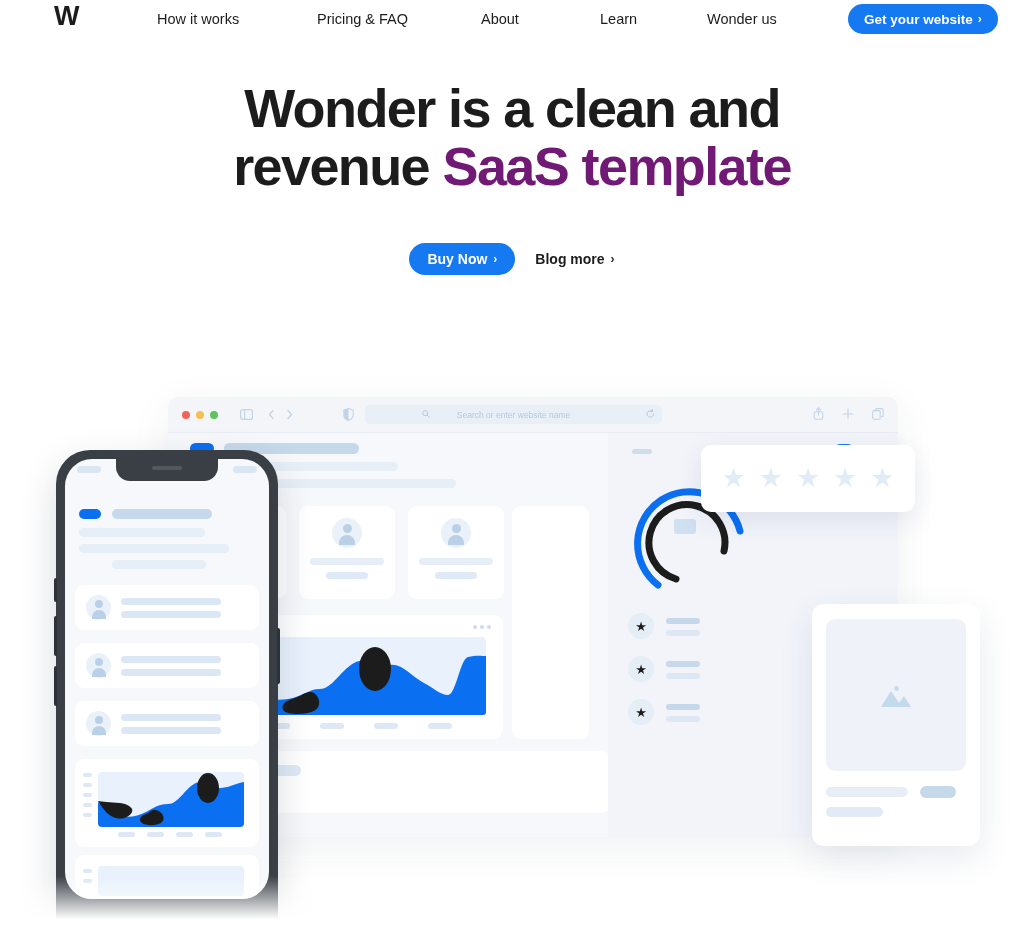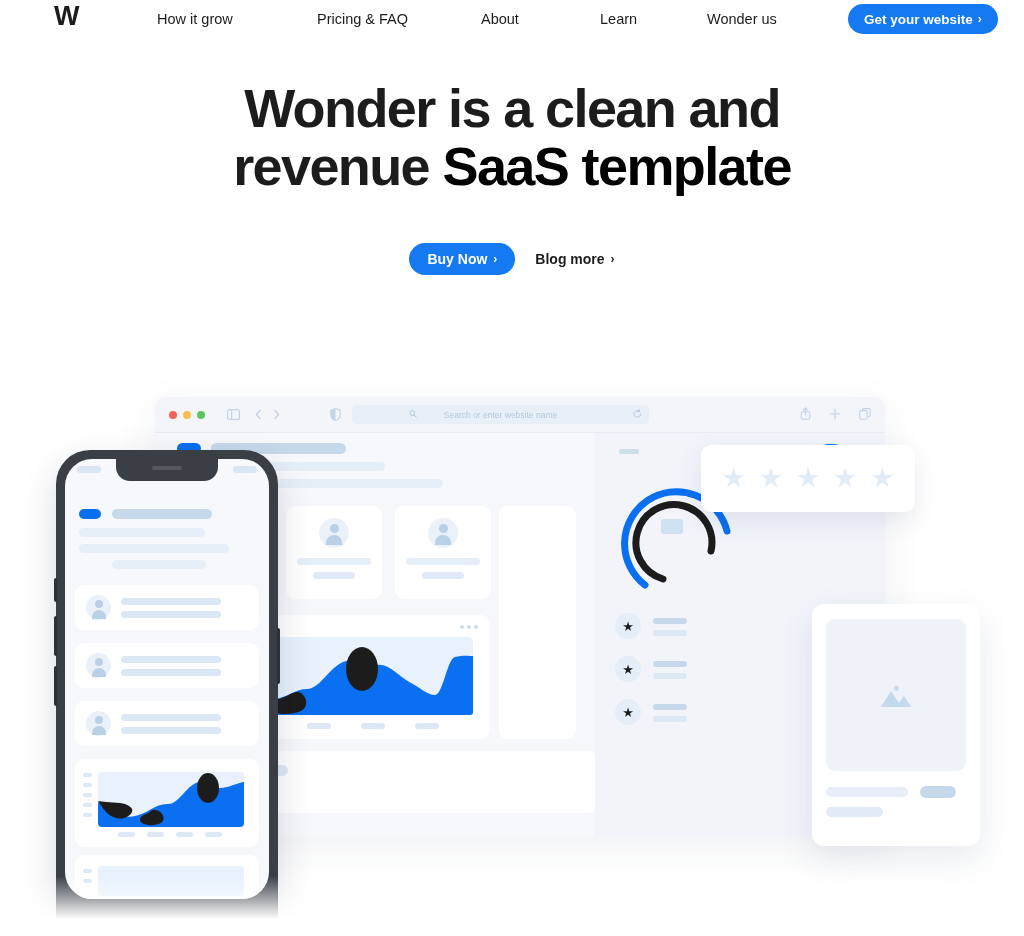--- a/index.html
+++ b/index.html
@@ -42,21 +42,21 @@
     cursor: pointer; white-space: nowrap;
   }
   .chev { font-size: 12px; font-weight: 700; }
 
   
   .hero { position: absolute; top: 80px; left: 0; width: 1024px; text-align: center; }
   .hero h1 {
     font-size: 54px; font-weight: 700; line-height: 1.07;
     color: #1c1c1c; letter-spacing: -1.6px;
   }
-  .hero h1 .accent { color: #000000; }
+  .hero h1 .accent { color: #701a75; }
   .hero p {
     margin-top: 18px;
     font-size: 17.5px; line-height: 1.62; color: #8b8f96;
     font-weight: 400;
   }
   .hero p .pline { display: block; }
   .cta-row {
     margin-top: 47px;
     display: flex; align-items: center; justify-content: center; gap: 20px;
   }
@@ -73,21 +73,21 @@
     font-family: "Liberation Sans", sans-serif;
     font-size: 14px; font-weight: 700;
     display: flex; align-items: center; gap: 6px; cursor: pointer;
   }
 
   
   .stage { position: absolute; left: 0; top: 390px; width: 1024px; height: 546px; }
 
   
   .browser {
-    position: absolute; left: 155px; top: 7px;
+    position: absolute; left: 168px; top: 7px;
     width: 730px; height: 440px;
     background: #f7f8fb;
     border-radius: 11px 11px 0 0;
     overflow: hidden;
     box-shadow: 0 10px 40px rgba(40,50,80,0.07);
     text-align: center;
   }
   .browser-bar {
     position: relative; height: 36px; width: 100%;
     background: #f3f5f9;
@@ -247,21 +247,21 @@
     position: absolute; left: 0; bottom: 0; width: 1024px; height: 60px;
     background: linear-gradient(to bottom, rgba(255,255,255,0) 0%, #ffffff 72%);
     pointer-events: none; z-index: 40;
   }
 </style>
 </head>
 <body>
 
 <div class="navbar">
   <div class="logo">W</div>
-  <a class="nav-link n0">How it grow</a>
+  <a class="nav-link n0">How it works</a>
   <a class="nav-link n1">Pricing &amp; FAQ</a>
   <a class="nav-link n2">About</a>
   <a class="nav-link n3">Learn</a>
   <a class="nav-link n4">Wonder us</a>
   <button class="nav-cta">
     <span>Get your website</span>
     <span class="chev">›</span>
   </button>
 </div>
 

